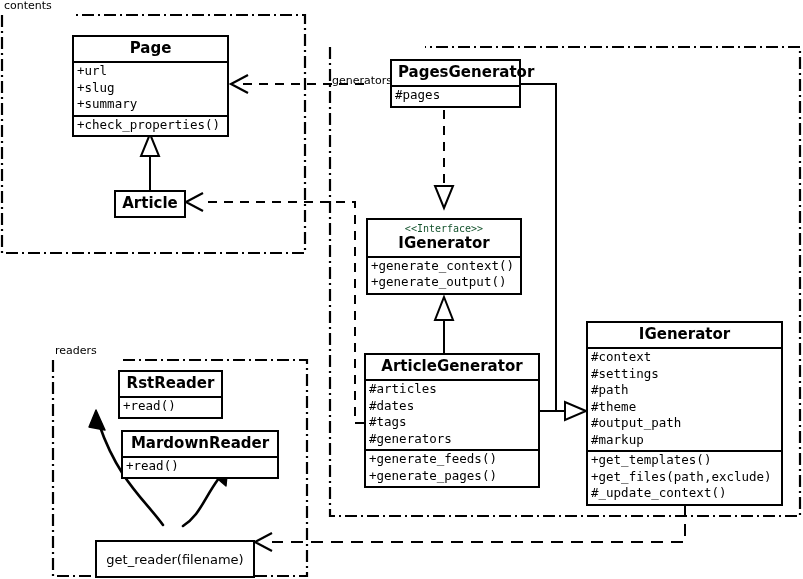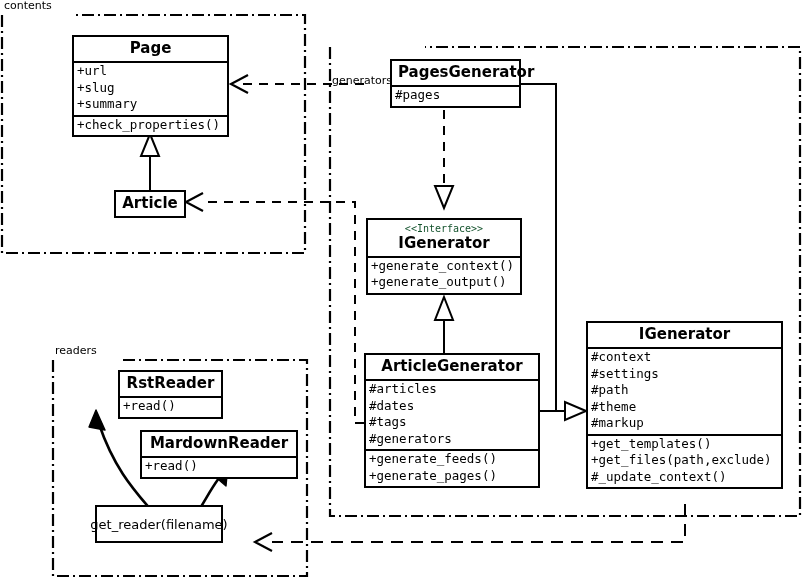--- a/index.html
+++ b/index.html
@@ -205,40 +205,41 @@
     </div>
   </div>
 
   <div class="uml" style="left:586px; top:321px; width:197px;">
     <div class="name">IGenerator</div>
     <div class="compart">
       <div>#context</div>
       <div>#settings</div>
       <div>#path</div>
       <div>#theme</div>
+      <div>#output_path</div>
       <div>#markup</div>
     </div>
     <div class="compart">
       <div>+get_templates()</div>
       <div>+get_files(path,exclude)</div>
       <div>#_update_context()</div>
     </div>
   </div>
 
   <div class="uml" style="left:74px; top:370px; width:105px;margin-left:44px;">
     <div class="name">RstReader</div>
     <div class="compart">
       <div>+read()</div>
     </div>
   </div>
 
-  <div class="uml" style="left:140px; top:430px; width:158px;">
+  <div class="uml" style="left:121px; top:430px; width:158px;">
     <div class="name">MardownReader</div>
     <div class="compart">
       <div>+read()</div>
     </div>
   </div>
 
-  <div class="plainbox" style="left:95px; top:505px; width:128px; height:38px;">
+  <div class="plainbox" style="left:95px; top:540px; width:160px; height:38px;">
     <span>get_reader(filename)</span>
   </div>
 
 </div>
 
 </body></html>

